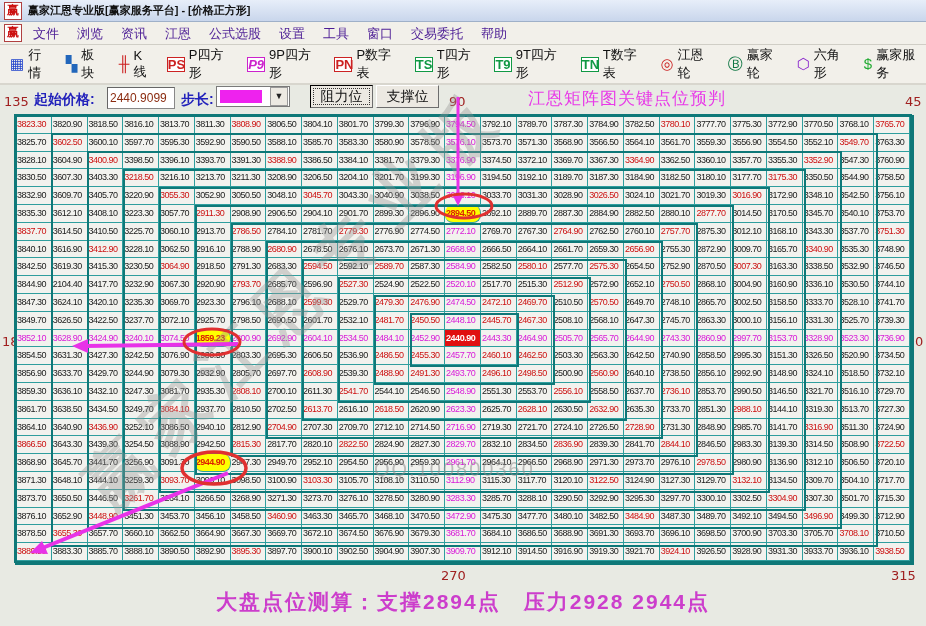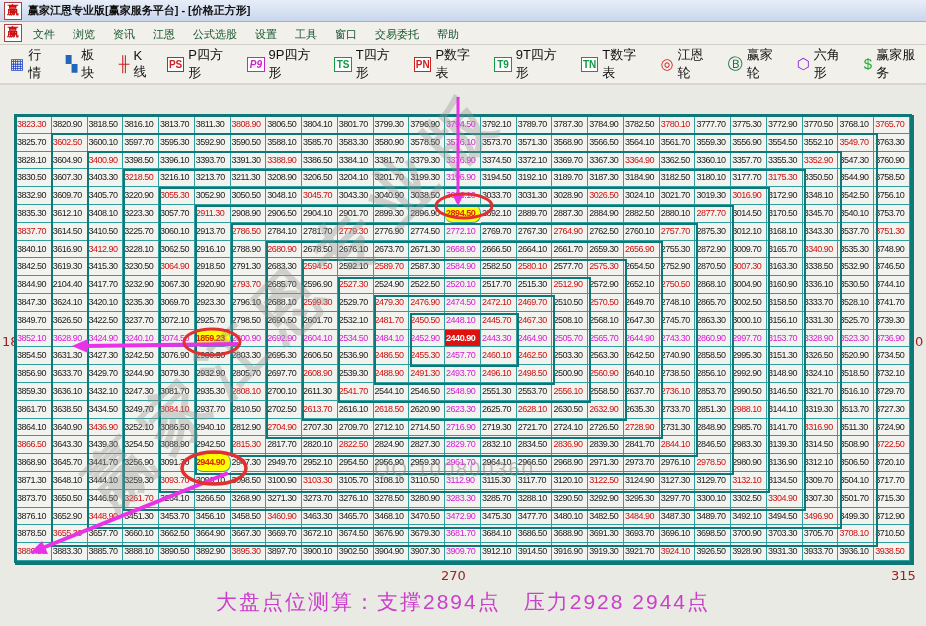--- a/index.html
+++ b/index.html
@@ -8,25 +8,25 @@
 
   
   #titlebar{position:absolute;left:0;top:0;width:926px;height:22px;
     background:linear-gradient(#e7eef9,#c9d6ec);border-bottom:1px solid #9fb0c8;
     display:flex;align-items:center;gap:6px;padding-left:4px;box-sizing:border-box;}
   .app-ico{width:16px;height:16px;background:#fff;border:1px solid #b04040;color:#cc1111;
     font-weight:bold;font-size:12px;line-height:15px;text-align:center;}
   #titlebar .t{font-size:11px;color:#111;font-weight:bold;}
   #menubar{position:absolute;left:0;top:22px;width:926px;height:23px;background:#f2f0ea;
     border-bottom:1px solid #d0cec6;display:flex;align-items:center;gap:2px;padding-left:4px;box-sizing:border-box;}
-  .menu-item{font-size:11px;color:#14532d;padding:2px 9px;cursor:default;}
+  .menu-item{font-size:13px;color:#4c1d95;padding:2px 9px;cursor:default;}
   #toolbar{position:absolute;left:0;top:45px;width:926px;height:40px;background:#f2f0ea;
     border-bottom:2px solid #d8d6ce;display:flex;align-items:center;padding-left:10px;box-sizing:border-box;gap:13px;}
   .tb-item{display:flex;align-items:center;gap:4px;font-size:13px;color:#111;cursor:default;}
-  .tb-badge{display:inline-block;width:18px;height:15px;font-size:10px;font-weight:bold;
+  .tb-badge{display:inline-block;width:18px;height:15px;font-size:13px;font-weight:bold;
     text-align:center;line-height:14px;background:#fff;box-sizing:border-box;}
   .tb-glyph{font-size:15px;line-height:16px;}
 
   
   #controls{position:absolute;left:0;top:85px;width:926px;height:29px;background:#e8eae3;}
   .corner-label{position:absolute;font-size:13px;color:#a02020;font-family:"DejaVu Sans",sans-serif;}
   .blue-label{position:absolute;font-size:14px;color:#2222bb;font-weight:bold;}
   #price-input{position:absolute;left:107px;top:2px;width:62px;height:18px;border:1px solid #888;
     border-top-color:#666;border-left-color:#666;background:#fff;font-size:12px;color:#8b2c10;padding:1px 2px;}
   #step-combo{position:absolute;left:216px;top:1px;width:74px;height:21px;background:#fff;
@@ -53,21 +53,21 @@
   .cell.hl{background:var(--c-hlbg);color:#dd2200;font-weight:bold;border-radius:8px;}
   .ring{position:absolute;border:2px solid #0e7878;pointer-events:none;box-sizing:border-box;}
 
   
   #overlay{position:absolute;left:0;top:0;width:926px;height:626px;pointer-events:none;}
   .watermark{position:absolute;color:rgba(150,150,150,0.38);pointer-events:none;white-space:nowrap;}
   #wm-diag{left:96px;top:452px;font-size:66px;font-weight:bold;transform:rotate(-45deg);transform-origin:0 50%;letter-spacing:14px;}
   #wm-qq{left:374px;top:458px;font-size:20px;letter-spacing:2px;color:rgba(140,140,140,0.55);}
 
   #statusline{position:absolute;left:0px;top:588px;width:926px;text-align:center;
-    font-size:21px;font-weight:normal;color:#cc3ecc;letter-spacing:2px;}
+    font-size:21px;font-weight:bold;color:#cc3ecc;letter-spacing:2px;}
 </style>
 </head>
 <body>
 <div id="stage">
 
   <div id="titlebar">
     <span class="app-ico">赢</span>
     <span class="t">赢家江恩专业版[赢家服务平台] - [价格正方形]</span>
   </div>
 
@@ -91,28 +91,28 @@
       </span>
       <span class="tb-item">
         <span class="tb-badge" style="color: rgb(204, 34, 34); border: 1px solid rgb(204, 34, 34);">PS</span>
         <span>P四方形</span>
       </span>
       <span class="tb-item">
         <span class="tb-badge" style="color: rgb(204, 34, 204); border: 1px solid rgb(204, 34, 204); font-style: italic;">P9</span>
         <span>9P四方形</span>
       </span>
       <span class="tb-item">
+        <span class="tb-badge" style="color: rgb(204, 34, 34); border: 1px solid rgb(204, 34, 34);">PN</span>
+        <span>P数字表</span>
+      </span>
+      <span class="tb-item">
         <span class="tb-badge" style="color: rgb(17, 153, 68); border: 1px solid rgb(17, 153, 68);">TS</span>
         <span>T四方形</span>
       </span>
       <span class="tb-item">
-        <span class="tb-badge" style="color: rgb(204, 34, 34); border: 1px solid rgb(204, 34, 34);">PN</span>
-        <span>P数字表</span>
-      </span>
-      <span class="tb-item">
         <span class="tb-badge" style="color: rgb(17, 153, 68); border: 1px solid rgb(17, 153, 68);">T9</span>
         <span>9T四方形</span>
       </span>
       <span class="tb-item">
         <span class="tb-badge" style="color: rgb(17, 153, 68); border: 1px solid rgb(17, 153, 68);">TN</span>
         <span>T数字表</span>
       </span>
       <span class="tb-item">
         <span class="tb-glyph" style="color: rgb(204, 34, 34);">◎</span>
         <span>江恩轮</span>
@@ -124,20 +124,35 @@
       <span class="tb-item">
         <span class="tb-glyph" style="color: rgb(136, 34, 204);">⬡</span>
         <span>六角形</span>
       </span>
       <span class="tb-item">
         <span class="tb-glyph" style="color: rgb(34, 170, 51);">$</span>
         <span>赢家服务</span>
       </span>
     </div>
 
+  <div id="controls">
+    <span class="corner-label" style="left:4px;top:9px;">135</span>
+    <span class="blue-label" style="left:34px;top:6px;">起始价格:</span>
+    <input id="price-input" value="2440.9099" style="">
+    <span class="blue-label" style="left:181px;top:6px;">步长:</span>
+    <div id="step-combo">
+      <span id="step-swatch"></span>
+      <span id="combo-arrow">▼</span>
+    </div>
+    <div class="btn focused" style="left:310px;width:63px;">阻力位</div>
+    <div class="btn" style="left:376px;width:63px;">支撑位</div>
+    <span class="corner-label" style="left:449px;top:9px;">90</span>
+    <span id="matrix-title">江恩矩阵图关键点位预判</span>
+    <span class="corner-label" style="left:905px;top:9px;">45</span>
+  </div>
 
   <span class="corner-label" style="left:2px;top:334px;">180</span>
   <span class="corner-label" style="left:915px;top:334px;">0</span>
   <span class="corner-label" style="left:441px;top:568px;">270</span>
   <span class="corner-label" style="left:891px;top:568px;">315</span>
 
   <div id="grid">
       <div class="cell angle">3823.30</div>
       <div class="cell">3820.90</div>
       <div class="cell">3818.50</div>

